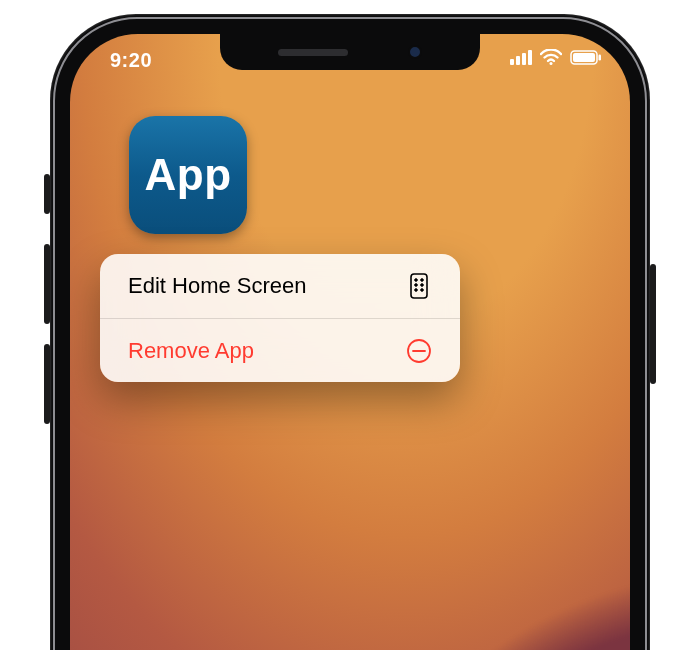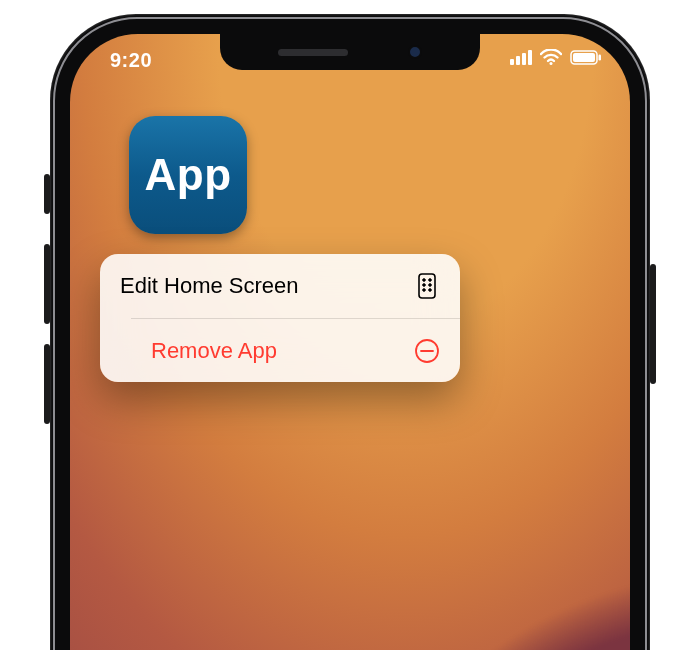--- a/index.html
+++ b/index.html
@@ -100,27 +100,27 @@
     width:360px;
     background: rgba(255,255,255,.88);
     backdrop-filter: blur(20px);
     border-radius:18px;
     overflow:hidden;
     box-shadow: 0 18px 40px rgba(0,0,0,.35);
     font-size:22px;
   }
   .menu-item{
     height:64px;
-    padding:0 20px;
+    padding:0 28px;
     display:flex; align-items:center; justify-content:space-between;
     color:#000;
     text-align:right;
   }
   .menu-item + .menu-item{ border-top:1px solid rgba(0,0,0,.12); }
-  .menu-item.destructive{ color:#ff3b30;margin-left:31px; }
+  .menu-item.destructive{ color:#ff3b30; }
   .menu-item .mi-icon{ width:26px; height:26px; display:flex; align-items:center; justify-content:center; }
   .menu-item.destructive .mi-icon svg *{ stroke:#ff3b30; }
   .menu-item .mi-icon svg *{ stroke:#000; }
 </style>
 </head>
 <body>
 
 <div class="phone">
   <div class="side-btn btn-silence"></div>
   <div class="side-btn btn-volup"></div>

